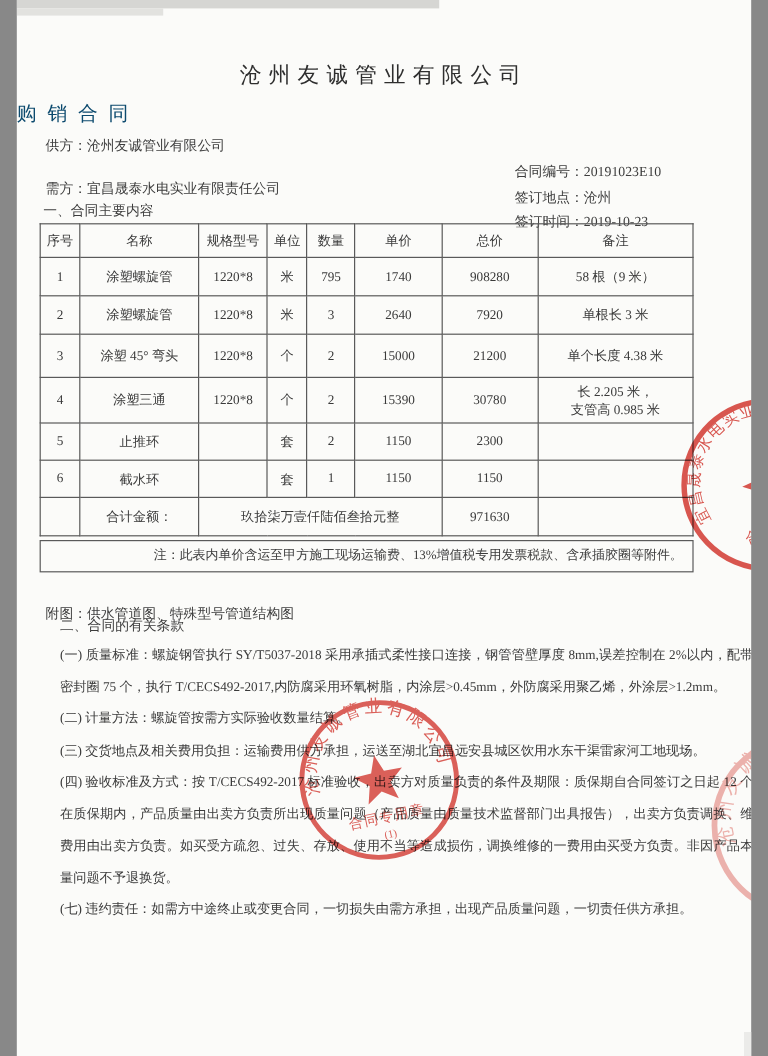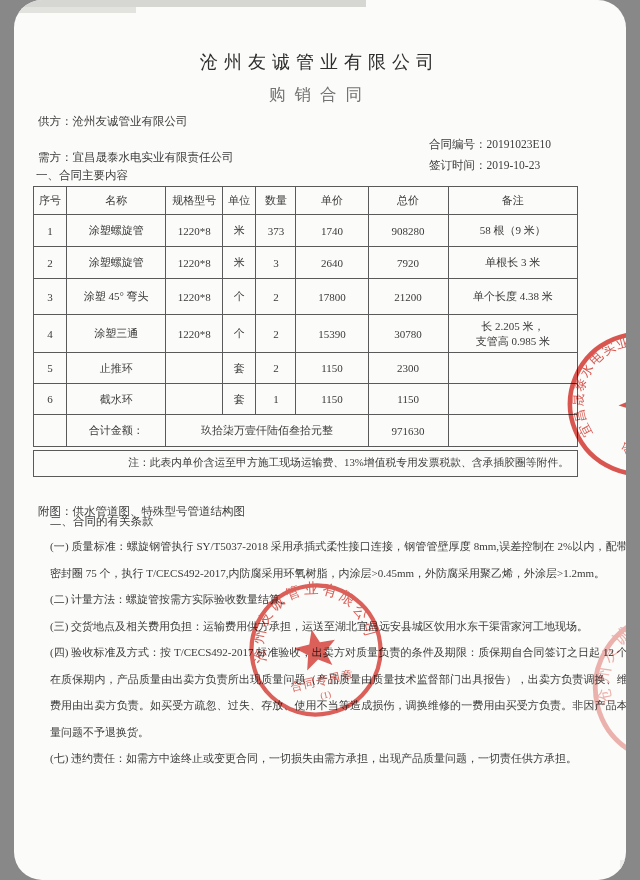--- a/index.html
+++ b/index.html
@@ -12,34 +12,33 @@
   *{margin:0;padding:0;box-sizing:border-box;}
   html,body{background:#888;}
   .paper{
     position:relative;
     width:612px;height:880px;
     background:var(--paper);
     overflow:hidden;
     font-family:"Liberation Serif","DejaVu Serif",serif;
     color:var(--ink);
     margin:0 auto;
-    border-radius:28px;
   }
   .artifact{position:absolute;}
   .art-top1{left:0;top:0;width:352px;height:7px;background:#d6d6d3;}
   .art-top2{left:0;top:7px;width:122px;height:6px;background:#e2e2df;}
   .art-br{left:606px;top:860px;width:34px;height:20px;background:#ebebe9;}
 
   .company-title{
     position:absolute;left:0;top:50px;width:100%;
     text-align:center;font-size:18px;letter-spacing:6px;color:#2e2e2e;
   }
   .doc-title{
     position:absolute;left:0;top:84px;width:100%;
-    text-align:center;font-size:16.5px;letter-spacing:9px;color:#737373;
+    font-size:16.5px;letter-spacing:9px;color:#0c4a6e;
   }
   .hline{position:absolute;font-size:11.5px;white-space:nowrap;font-family:Liberation Serif, serif;}
   .supplier-line{left:24px;top:114px;}
   .buyer-line{left:24px;top:150px;}
   .section1-heading{left:22px;top:168px;font-size:11.5px;}
   .right-block{position:absolute;left:415px;top:110px;font-size:11.5px;line-height:20.5px;white-space:nowrap;margin-top:24px;}
 
   .table-wrap{position:absolute;left:19px;top:186px;width:545px;}
   table.items{
     border-collapse:collapse;table-layout:fixed;width:545px;
@@ -86,20 +85,21 @@
 
   <div class="company-title">沧州友诚管业有限公司</div>
   <div class="doc-title">购销合同</div>
 
   <div class="hline supplier-line"><span>供方：</span><span>沧州友诚管业有限公司</span></div>
   <div class="hline buyer-line"><span>需方：</span><span>宜昌晟泰水电实业有限责任公司</span></div>
   <div class="hline section1-heading">一、合同主要内容</div>
 
   <div class="right-block">
     <div><span>合同编号：</span><span>20191023E10</span></div>
+    <div><span>签订地点：</span><span>沧州</span></div>
     <div><span>签订时间：</span><span>2019-10-23</span></div>
   </div>
 
   <div class="table-wrap">
     <table class="items">
       <colgroup>
         <col style="width:33px">
           <col style="width:99px">
           <col style="width:57px">
           <col style="width:33px">
@@ -117,42 +117,42 @@
         <th>数量</th>
         <th>单价</th>
         <th>总价</th>
         <th>备注</th>
       </tr>
       <tr style="height:32px">
         <td>1</td>
         <td>涂塑螺旋管</td>
         <td>1220*8</td>
         <td>米</td>
-        <td>373</td>
+        <td>795</td>
         <td>1740</td>
         <td>908280</td>
         <td>58 根（9 米）</td>
       </tr>
       <tr style="height:32px">
         <td>2</td>
         <td>涂塑螺旋管</td>
         <td>1220*8</td>
         <td>米</td>
         <td>3</td>
         <td>2640</td>
         <td>7920</td>
         <td>单根长 3 米</td>
       </tr>
       <tr style="height:36px">
         <td>3</td>
         <td>涂塑 45° 弯头</td>
         <td>1220*8</td>
         <td>个</td>
         <td>2</td>
-        <td>17800</td>
+        <td>15000</td>
         <td>21200</td>
         <td>单个长度 4.38 米</td>
       </tr>
       <tr style="height:38px">
         <td>4</td>
         <td>涂塑三通</td>
         <td>1220*8</td>
         <td>个</td>
         <td>2</td>
         <td>15390</td>

